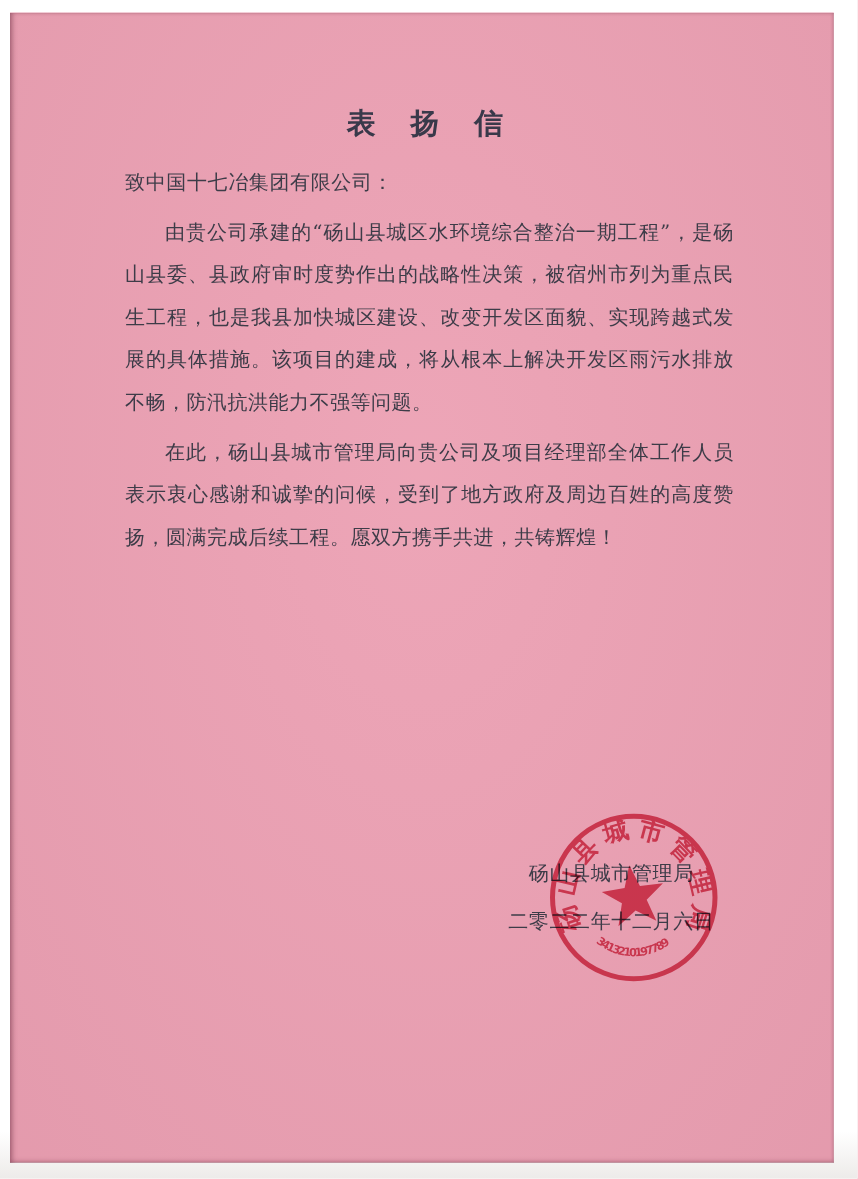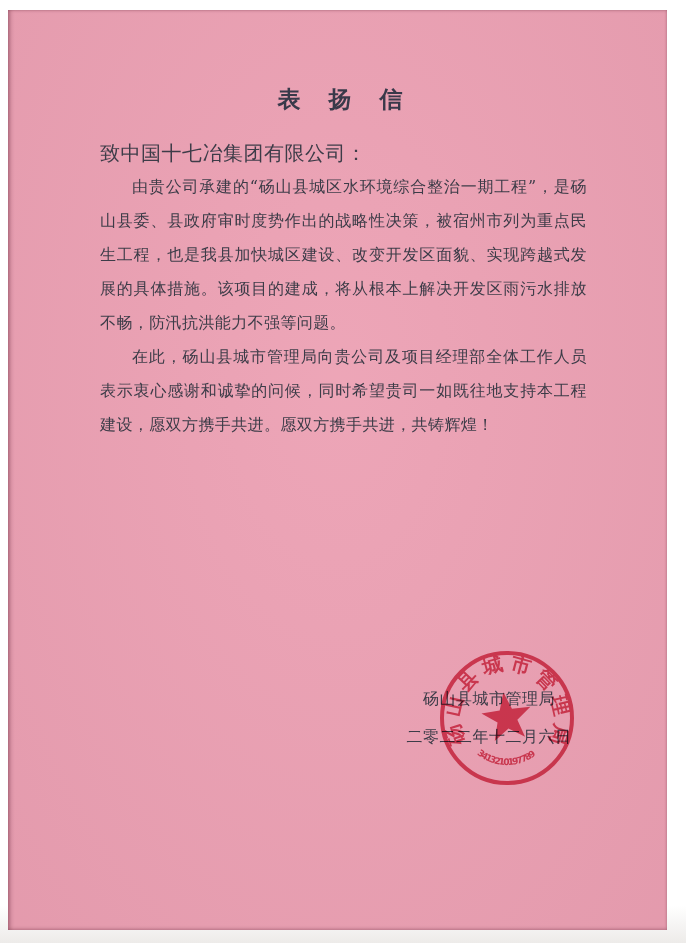--- a/index.html
+++ b/index.html
@@ -32,35 +32,36 @@
   }
   .title {
     width: 487px;
     text-align: center;
     font-size: 23px;
     font-weight: 700;
     letter-spacing: 7px;
     word-spacing: 6px;
     line-height: 26px;
     color: #39394a;
-    margin-bottom: 24px;
+    margin-bottom: 17px;
   }
   .salutation {
-    font-size: 20px;
+    font-size: 16px;
     line-height: 34px;
     letter-spacing: 0.5px;
   }
   .para {
     width: 487px;
     font-size: 16px;
     line-height: 34px;
     letter-spacing: 0.4px;
     text-align: justify;
     text-justify: inter-character;
     text-indent: 2em;
+    margin-top: 6px;
   }
   .sign-block {
     position: absolute;
     top: 676px;
     left: 331px;
     width: 300px;
     text-align: center;
   }
   .sign-org {
     font-size: 16px;
@@ -100,21 +101,21 @@
 <body>
 
 <div class="scan-page">
   <div class="paper">
 
     <h1 class="title">表 扬 信</h1>
 
     <p class="salutation">致中国十七冶集团有限公司：</p>
 
     <p class="para">由贵公司承建的“砀山县城区水环境综合整治一期工程”，是砀山县委、县政府审时度势作出的战略性决策，被宿州市列为重点民生工程，也是我县加快城区建设、改变开发区面貌、实现跨越式发展的具体措施。该项目的建成，将从根本上解决开发区雨污水排放不畅，防汛抗洪能力不强等问题。</p>
-    <p class="para">在此，砀山县城市管理局向贵公司及项目经理部全体工作人员表示衷心感谢和诚挚的问候，同时希望贵司一如既往地支持本工程建设，愿双方携手共进。愿双方携手共进，共铸辉煌！</p>
+    <p class="para">在此，砀山县城市管理局向贵公司及项目经理部全体工作人员表示衷心感谢和诚挚的问候，受到了地方政府及周边百姓的高度赞扬，圆满完成后续工程。愿双方携手共进，共铸辉煌！</p>
 
     <div class="sign-block">
       <div class="sign-org">砀山县城市管理局</div>
       <div class="sign-date">二零二二年十二月六日</div>
     </div>
 
     <svg class="seal" viewBox="0 0 140 140" xmlns="http://www.w3.org/2000/svg">
       <defs>
         <path id="arcTop" d="M 28.4,94 A 48,48 0 1 1 111.6,94" fill="none"></path>
         <path id="arcBottom" d="M 39.8,106 A 47,47 0 0 0 100.2,106" fill="none"></path>

